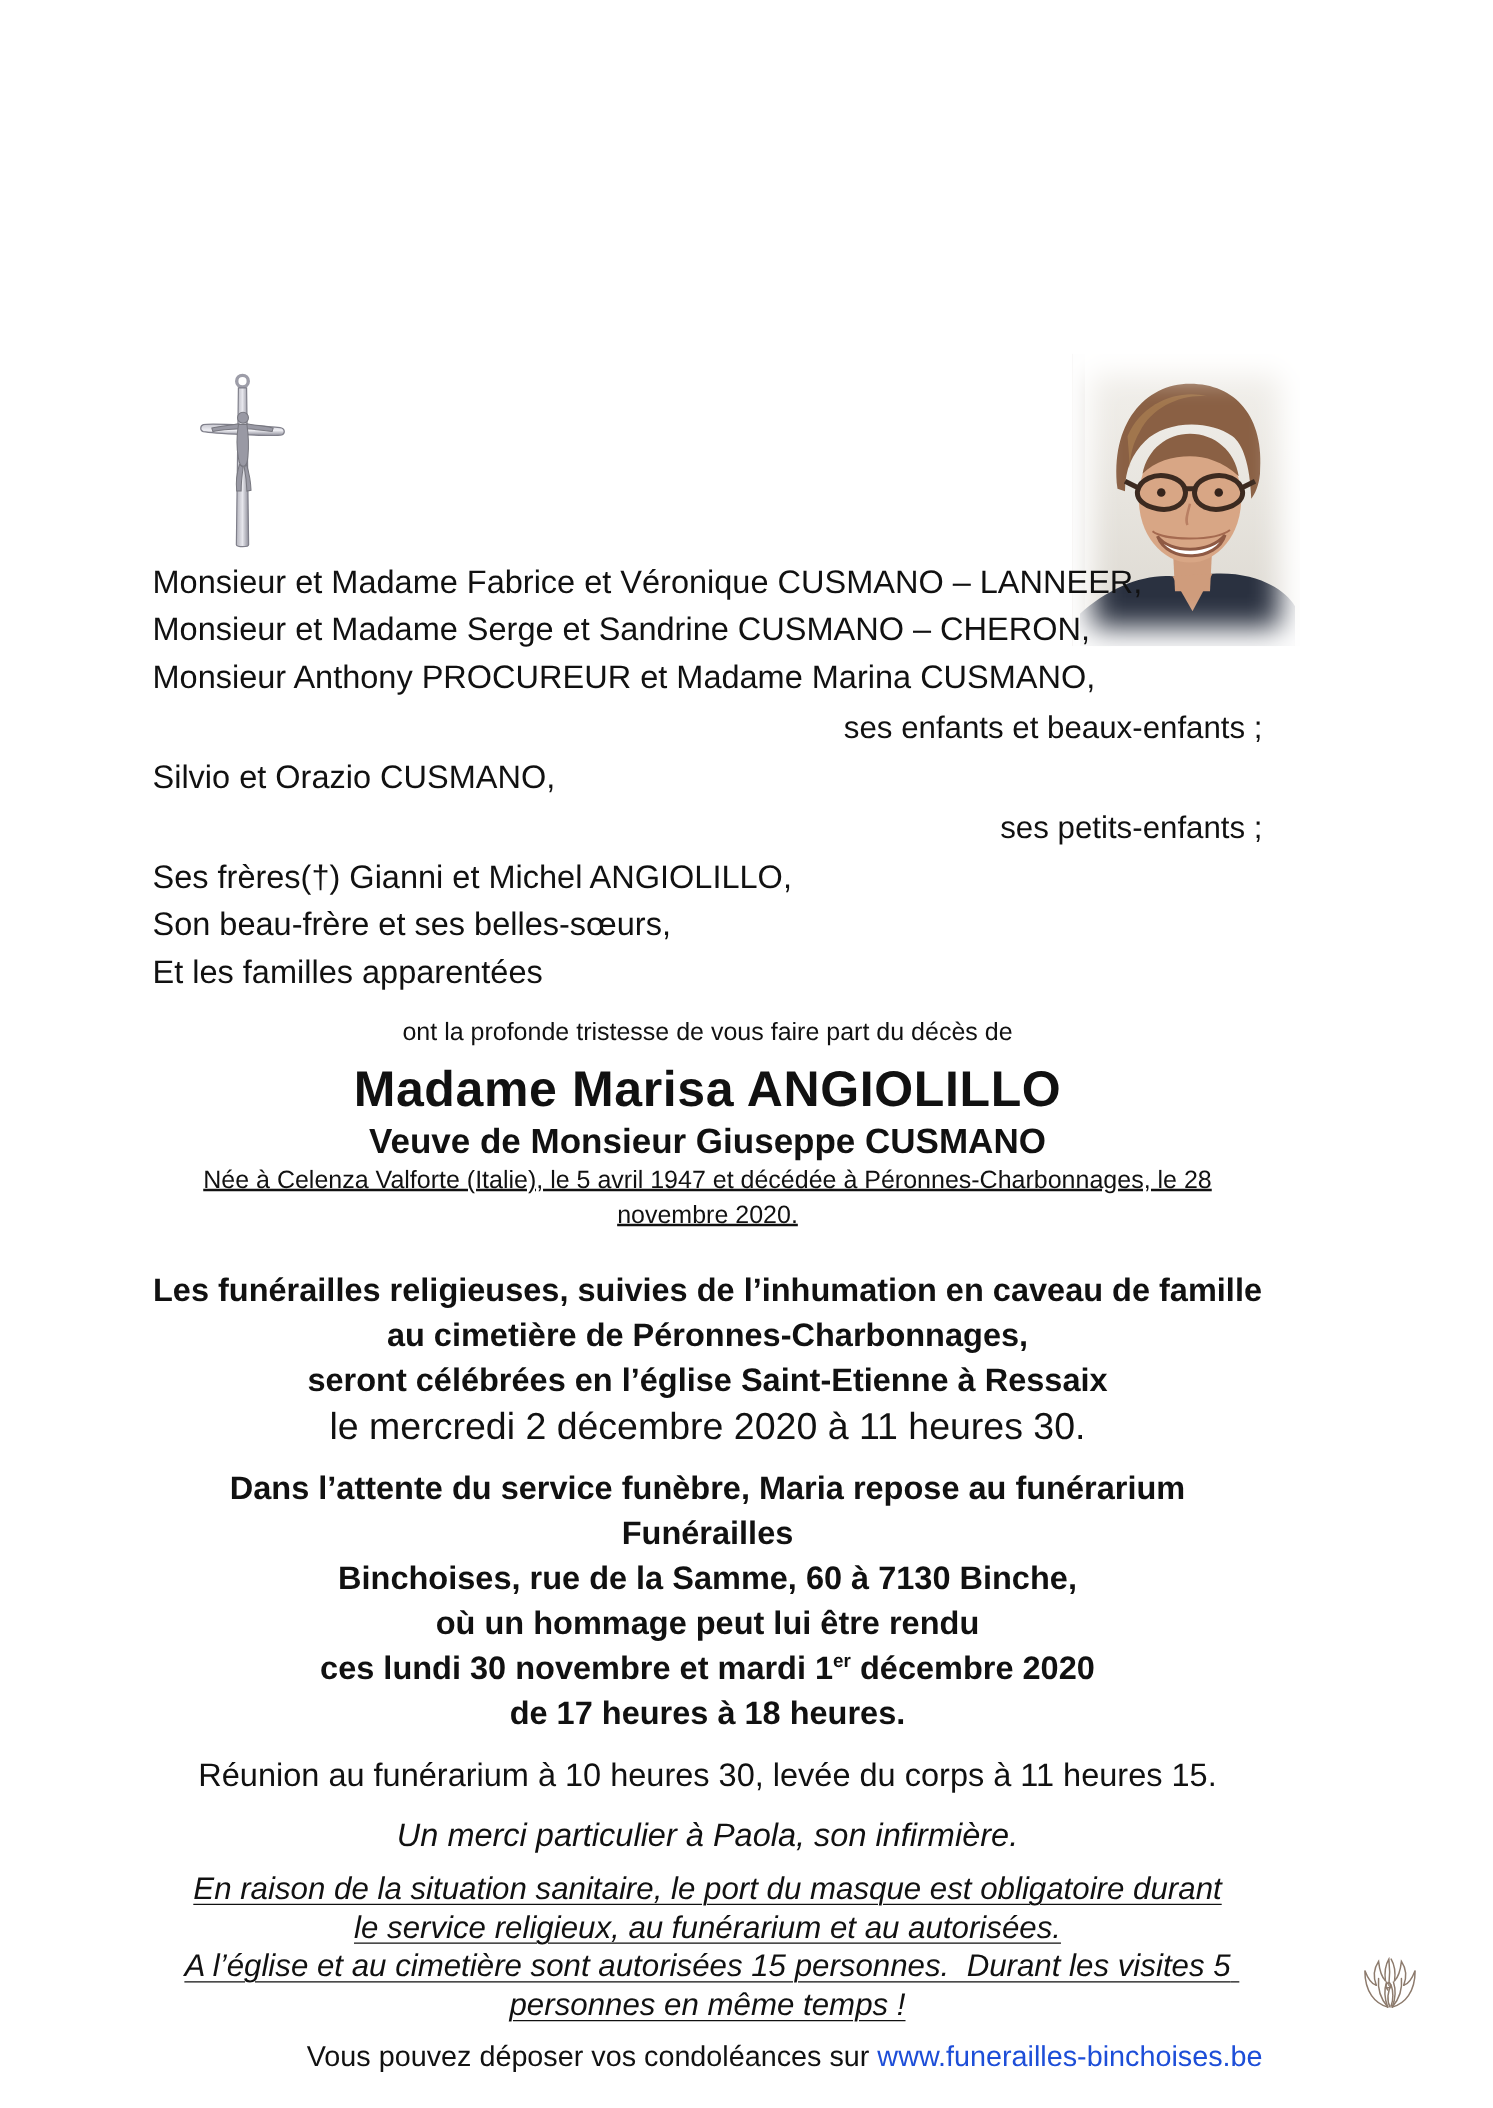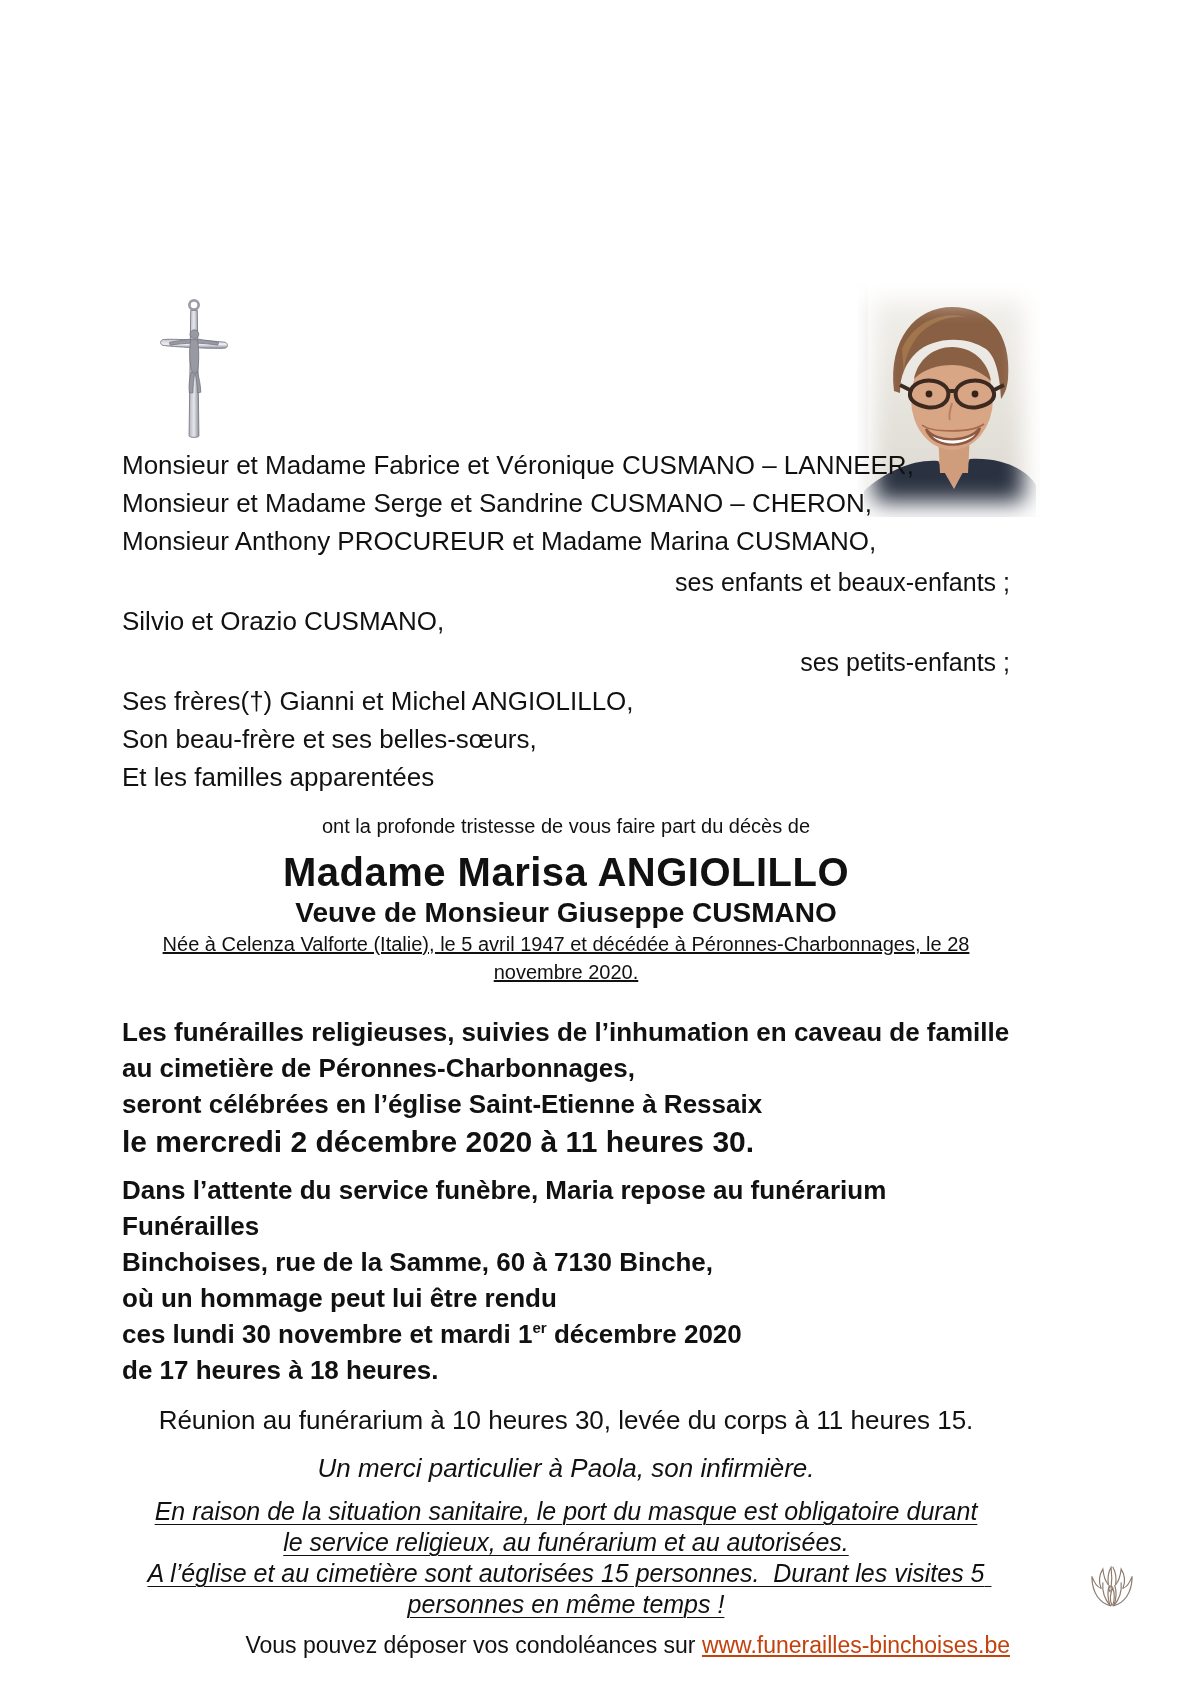--- a/index.html
+++ b/index.html
@@ -40,34 +40,34 @@
     left: 122px; top: 446px;
     width: 888px;
   }
   p { margin: 0; }
   .name-line   { font-size: 26px; line-height: 38px; text-align: left; }
   .relation    { font-size: 25px; line-height: 36px; text-align: right; margin-top: 4px; margin-bottom: 2px; }
   .intro       { font-size: 20px; line-height: 36px; text-align: center; margin-top: 12px; }
   .deceased    { font-size: 40px; line-height: 48px; font-weight: bold; text-align: center; margin-top: 4px; letter-spacing: 0.5px; }
   .widow       { font-size: 28px; line-height: 34px; font-weight: bold; text-align: center; }
   .birthdeath  { font-size: 20px; line-height: 28px; text-align: center; text-decoration: underline; }
-  .funeral-line{ font-size: 26px; line-height: 36px; font-weight: bold; text-align: left; }
+  .funeral-line{ font-size: 26px; line-height: 36px; font-weight: bold; text-align: center; }
   .funeral-block { margin-top: 28px; }
-  .date-line   { font-size: 30px; line-height: 40px; font-weight: bold; }
+  .date-line   { font-size: 30px; line-height: 40px; font-weight: normal; text-align: center; }
   .visitation-block { margin-top: 10px; }
   .reunion     { font-size: 26px; line-height: 36px; text-align: center; margin-top: 14px; }
   .thanks      { font-size: 26px; line-height: 36px; font-style: italic; text-align: center; margin-top: 12px; }
   .covid-block { margin-top: 10px; }
   .covid-line  {
     font-size: 25px; line-height: 31px; font-style: italic; text-align: center;
     text-decoration: underline; text-underline-offset: 4px; text-decoration-thickness: 1px;
     white-space: pre-wrap;
   }
   .condolences { font-size: 23px; line-height: 30px; text-align: right; margin-top: 10px; white-space: pre-wrap; }
-  .condolences a { color: #c2410c; text-decoration: underline; cursor: pointer; }
+  .condolences a { color: #1d4ed8; cursor: pointer; }
   sup.ord { font-size: 0.58em; vertical-align: super; line-height: 0; }
 
   .wings-logo {
     position: absolute;
     left: 1080px; top: 1562px;
     width: 64px; height: 58px;
   }
 </style>
 </head>
 <body>

